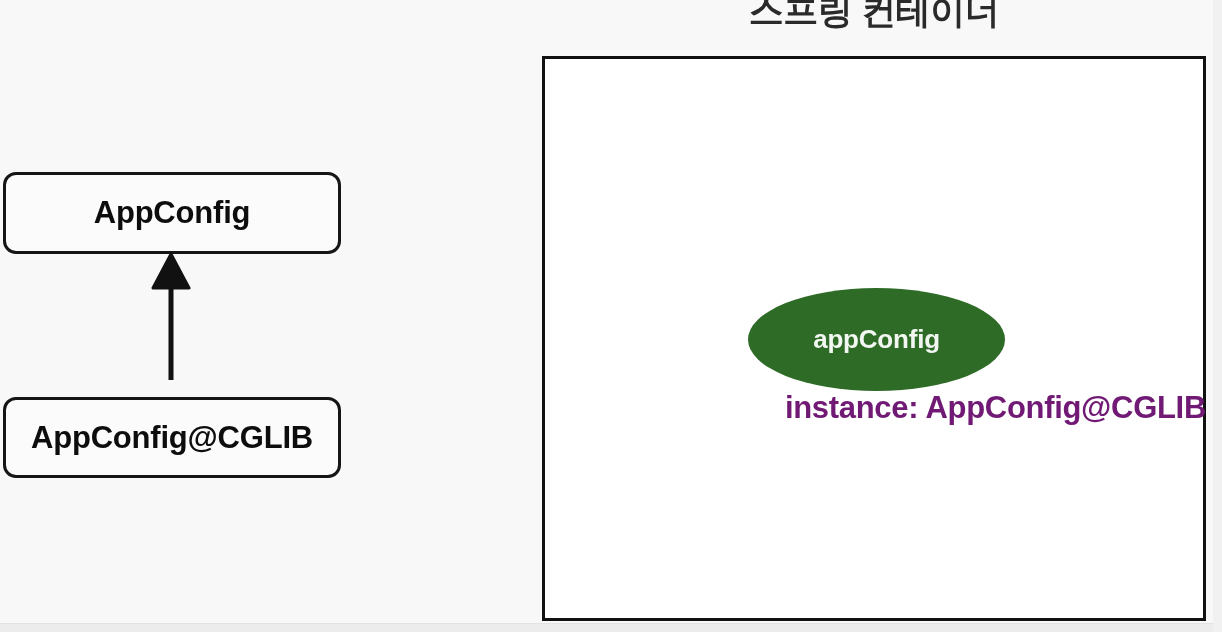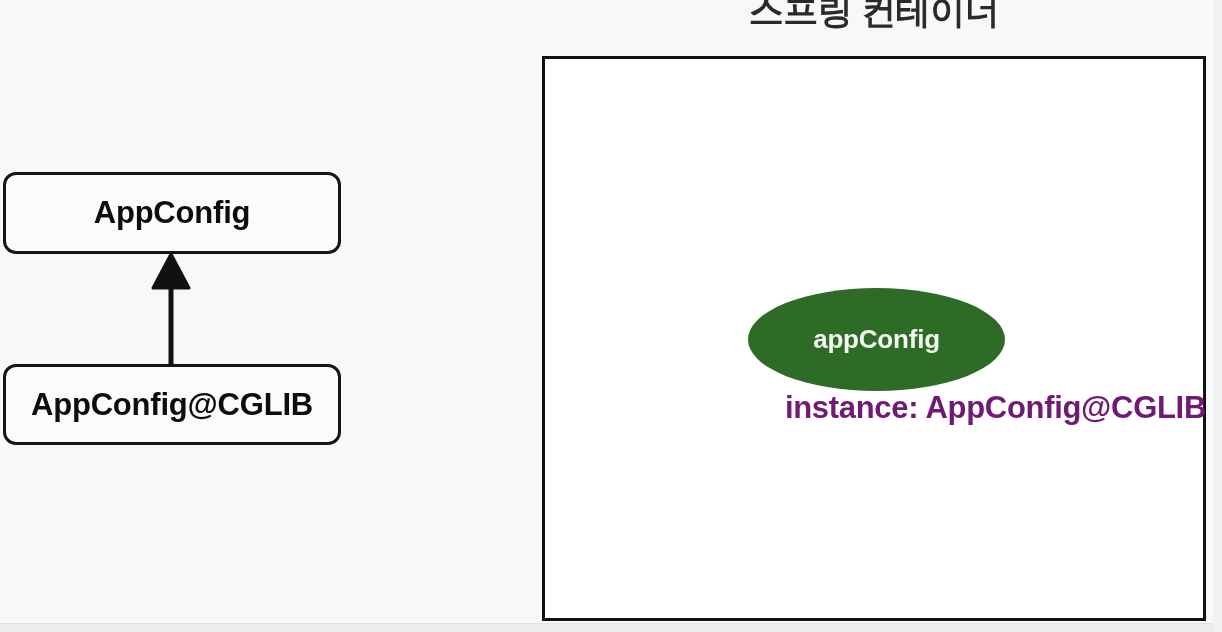--- a/index.html
+++ b/index.html
@@ -51,21 +51,21 @@
   }
   #box-appconfig {
     left: 3px;
     top: 172px;
     width: 338px;
     height: 82px;
     font-size: 31px;
   }
   #box-appconfig-cglib {
     left: 3px;
-    top: 364px;
+    top: 397px;
     width: 338px;
     height: 81px;
     font-size: 31px;
   }
   .inherit-arrow {
     position: absolute;
     left: 140px;
     top: 252px;
     width: 62px;
     height: 130px;

